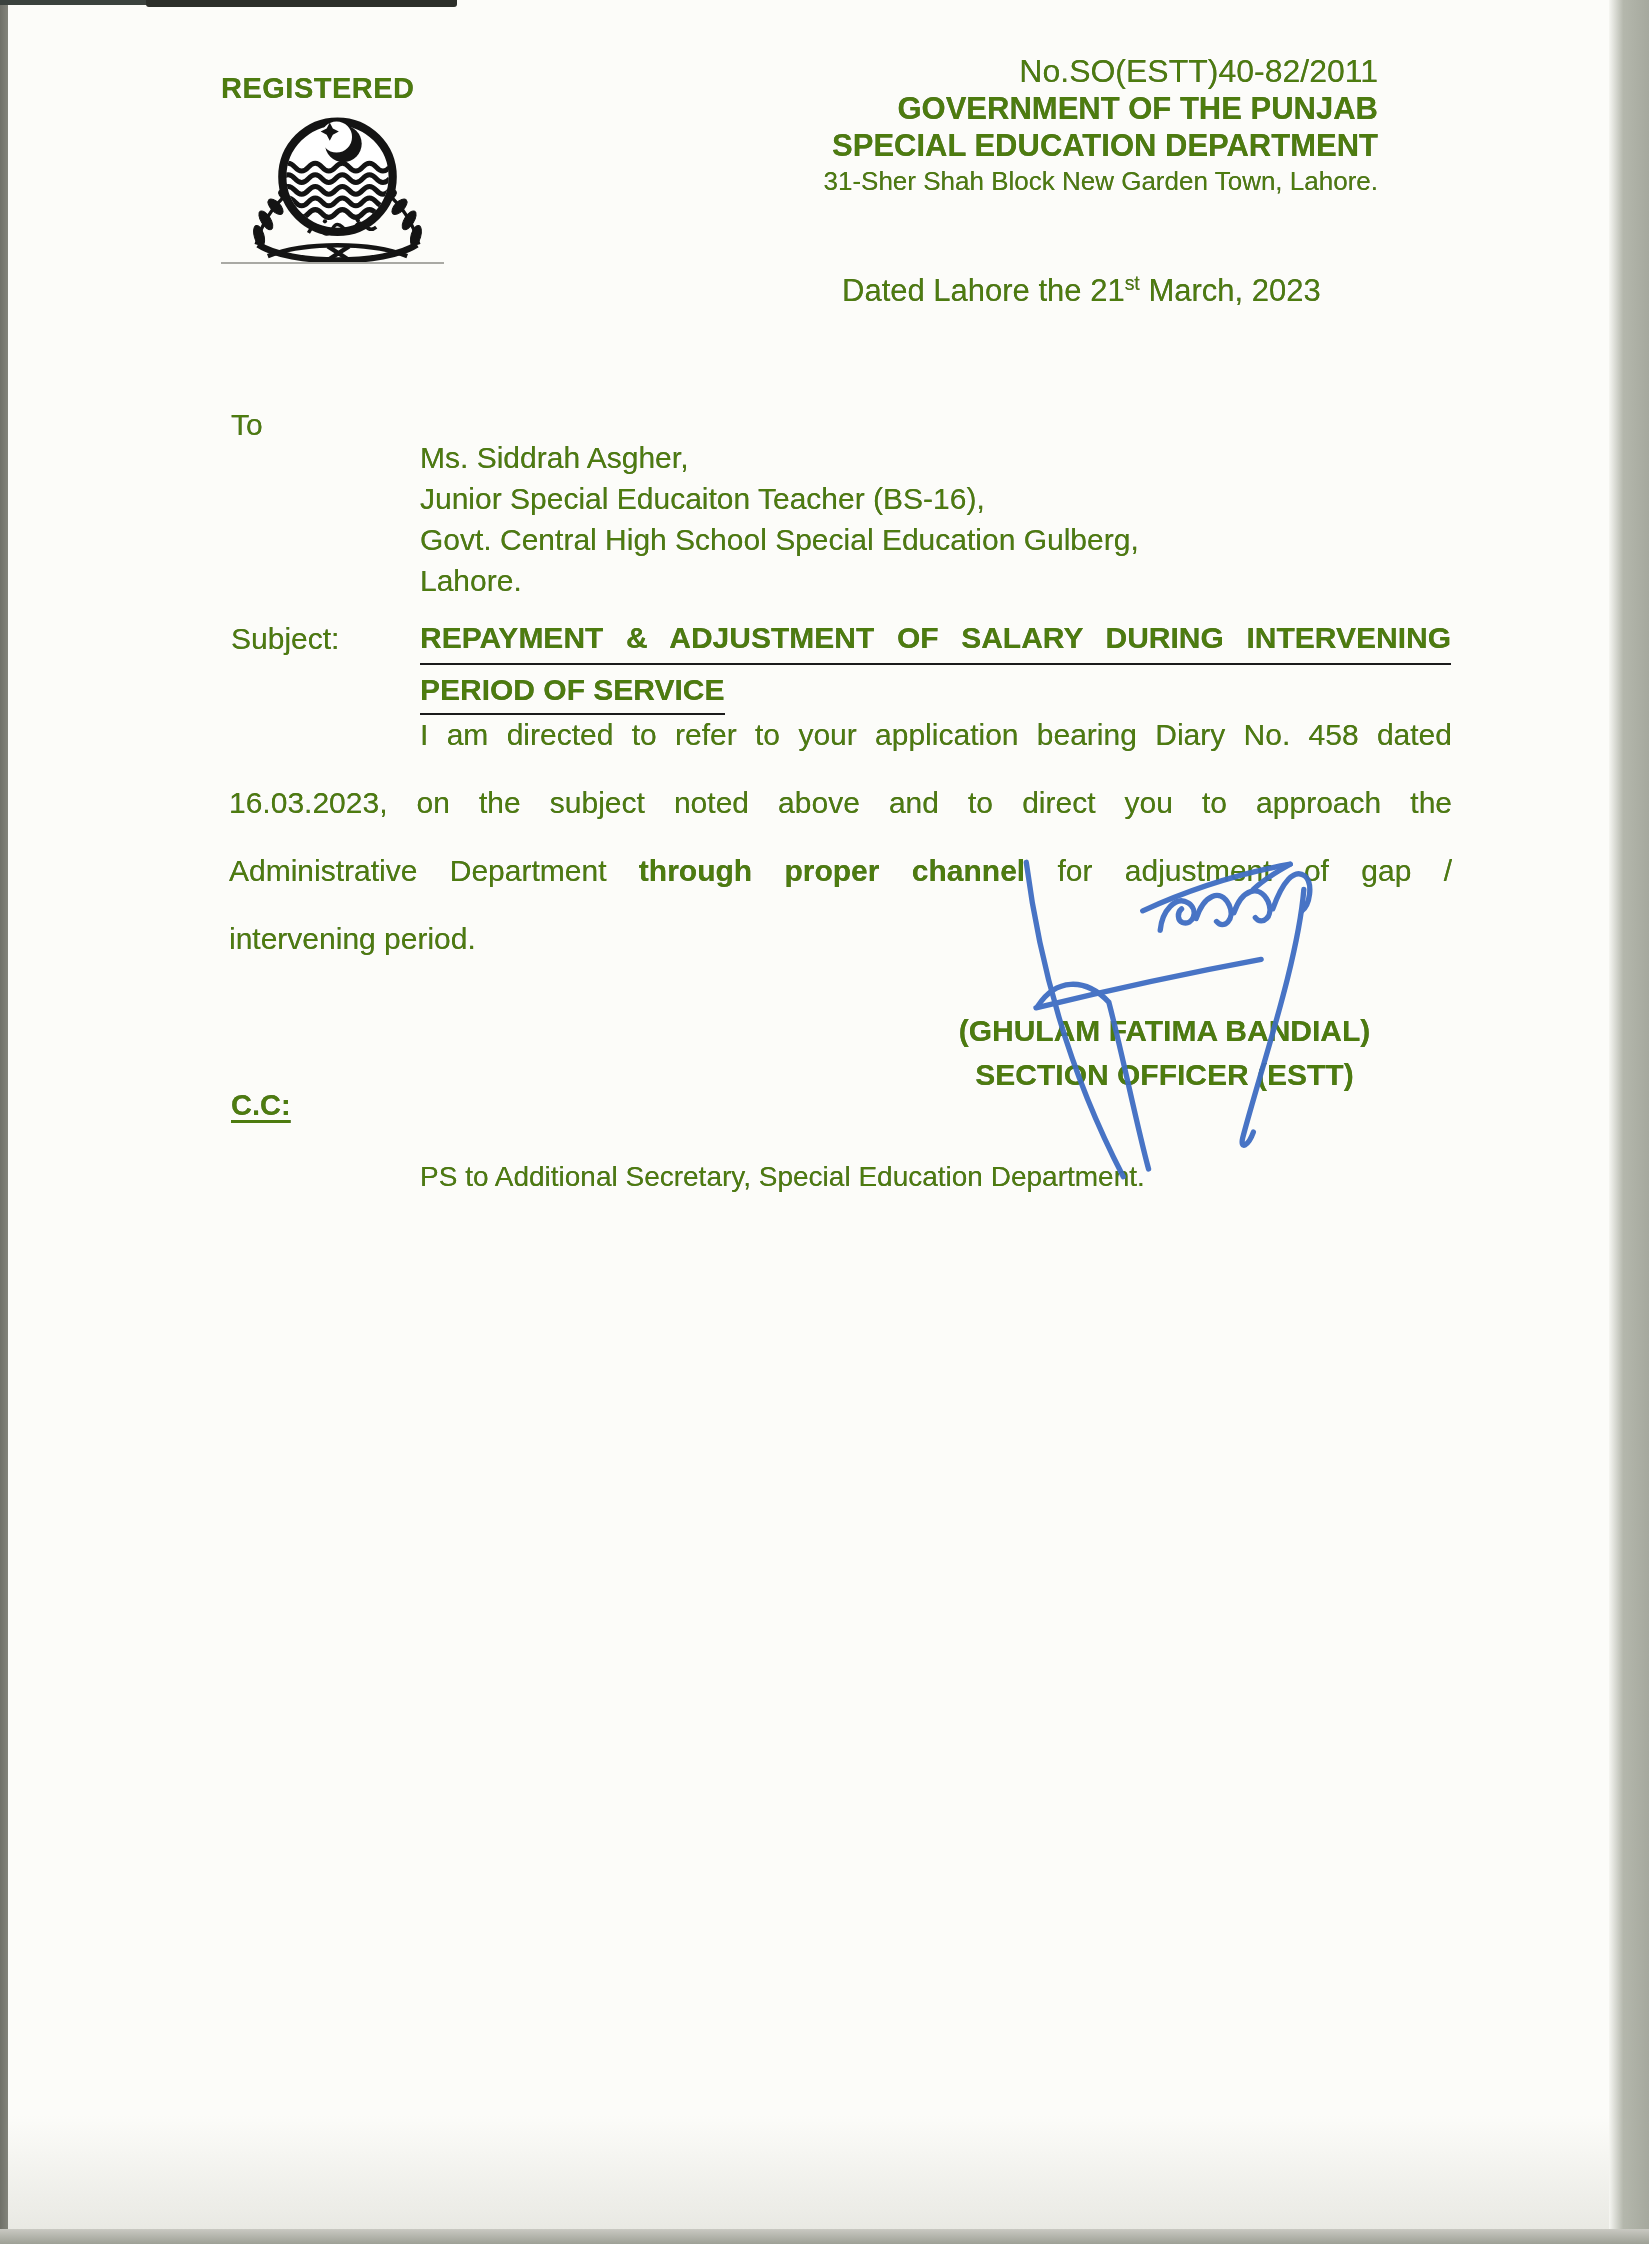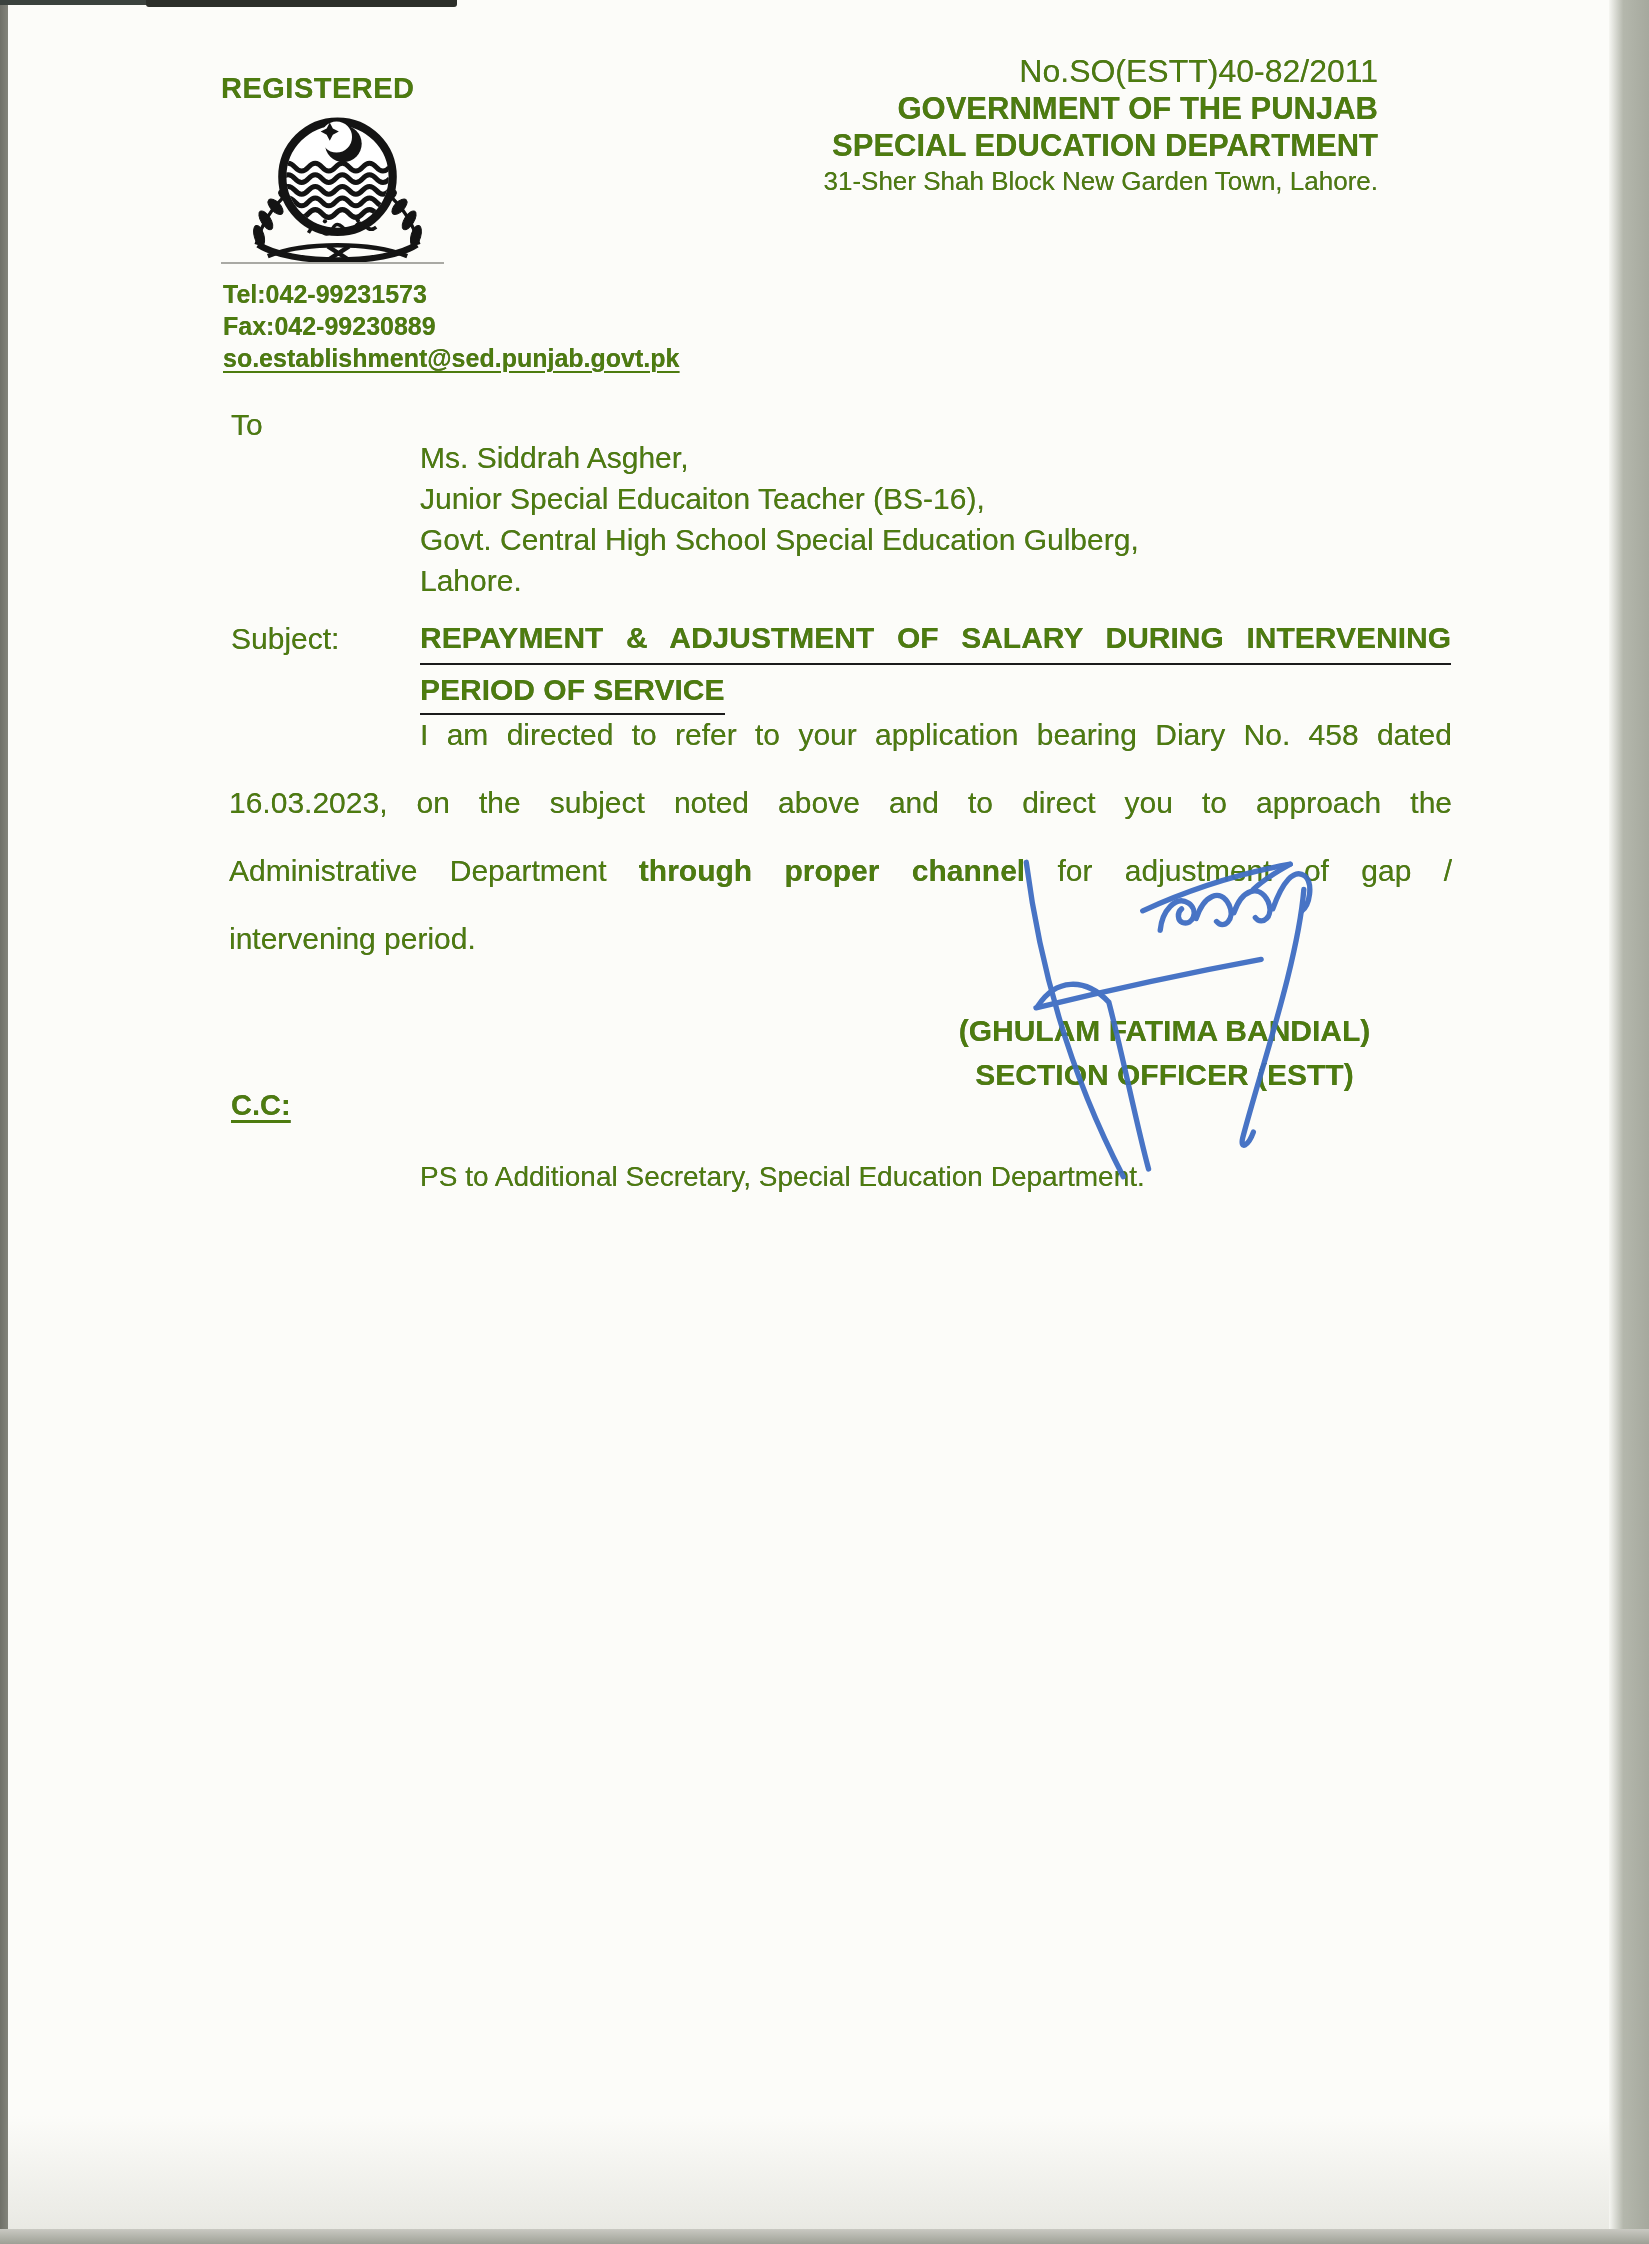--- a/index.html
+++ b/index.html
@@ -117,33 +117,29 @@
       </g>
 
       <path d="M80,134 q7,-13 13,-3 q5,8 11,1 q4,-11 11,-4 q6,7 13,1 q4,-9 11,-2 q5,6 11,1" fill="none" stroke="#141414" stroke-width="3.6"></path>
       <circle cx="97" cy="122" r="2.2" fill="#141414"></circle>
       <circle cx="131" cy="121" r="2.2" fill="#141414"></circle>
     </svg>
   </div>
 
   <div class="abs divider"></div>
 
-  <div class="abs contact inky">
-    <div>Tel:042-99231573</div>
-    <div>Fax:042-99230889</div>
-    <div class="email">so.establishment@sed.punjab.govt.pk</div>
-  </div>
 
   <div class="abs refblock inky">
     <div class="l1">No.SO(ESTT)40-82/2011</div>
     <div class="l2">GOVERNMENT OF THE PUNJAB</div>
     <div class="l3">SPECIAL EDUCATION DEPARTMENT</div>
     <div class="l4">31-Sher Shah Block New Garden Town, Lahore.</div>
   </div>
 
+  <div class="abs dateline inky"><span>Dated Lahore the 21</span><sup>st</sup><span> March, 2023</span></div>
 
   <div class="abs to inky">To</div>
   <div class="abs addr inky">
     <div class="name">Ms. Siddrah Asgher,</div>
     <div>Junior Special Educaiton Teacher (BS-16),</div>
     <div>Govt. Central High School Special Education Gulberg,</div>
     <div>Lahore.</div>
   </div>
 
   <div class="abs subjlabel inky">Subject:</div>

